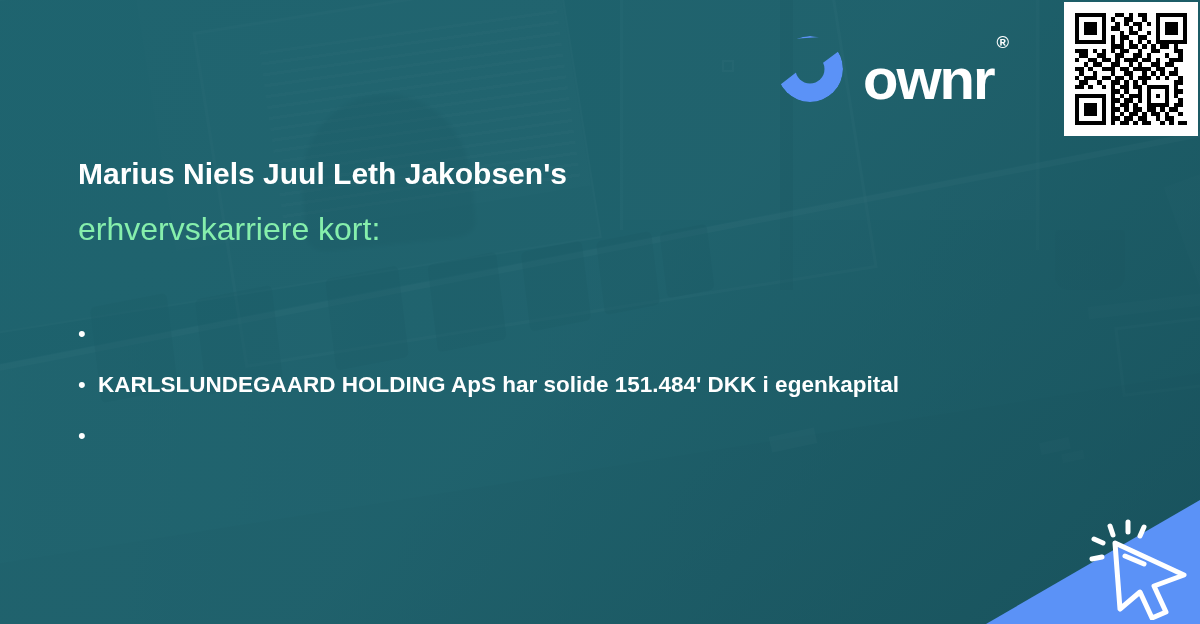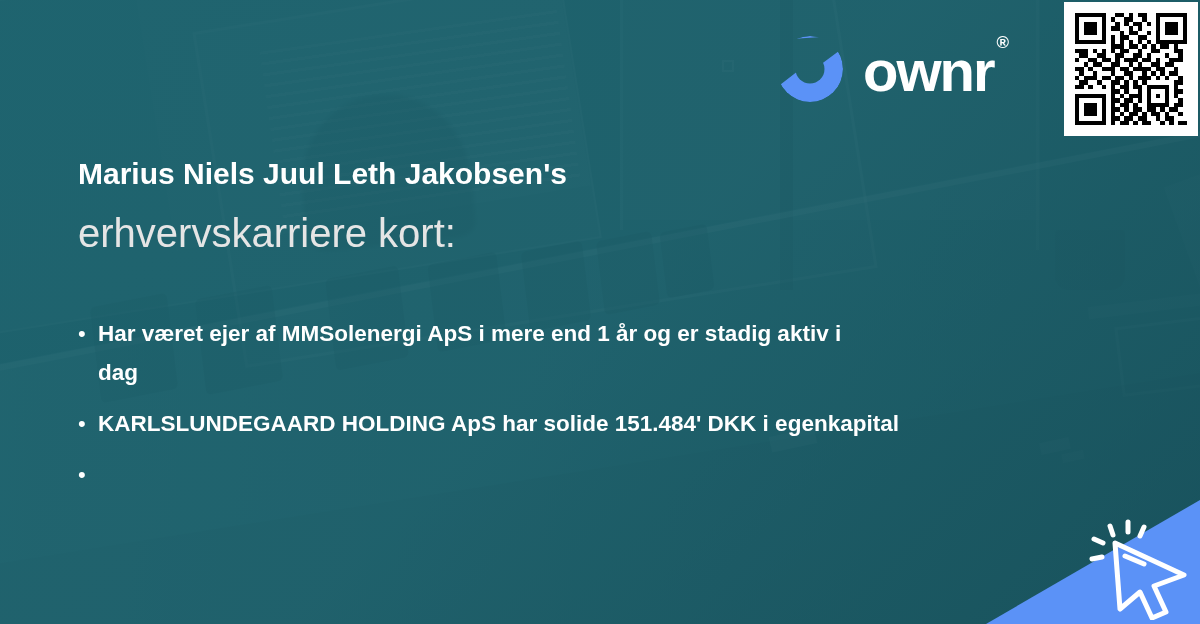--- a/index.html
+++ b/index.html
@@ -118,21 +118,21 @@
 
   
   .content { position:absolute; inset:0; }
 
   
   #logo { position:absolute; left:777px; top:36px; display:flex; align-items:center; }
   #logo-mark { width:66px; height:66px; }
   #logo-word {
     color:#ffffff; font-size:58px; font-weight:bold;
     letter-spacing:-2px; line-height:1; margin-left:20px;
-    position:relative; top:2px;
+    position:relative; top:10px;
   }
   #logo-reg {
     color:#ffffff; font-size:17px; font-weight:bold;
     position:relative; top:-26px; left:3px;
   }
 
   
   #qr-wrap {
     position:absolute; left:1064px; top:2px;
     width:134px; height:134px; background:#ffffff;
@@ -141,21 +141,21 @@
   #qr { display:block; width:112px; height:112px; }
 
   
   #title {
     position:absolute; left:78px; top:157px;
     color:#ffffff; font-size:30px; font-weight:bold;
     letter-spacing:0px; white-space:nowrap;
   }
   #subtitle {
     position:absolute; left:78px; top:211px;
-    color:#e5e5e5; font-size:40px; font-weight:normal;
+    color:#86efac; font-size:32px; font-weight:normal;
     white-space:nowrap;
   }
 
   
   #bullets { position:absolute; left:78px; top:314px; width:1000px; }
   .bullet { display:flex; margin-bottom:12px; }
   .bullet-dot {
     color:#ffffff; font-size:22px; line-height:39px;
     width:20px; flex:0 0 20px; text-align:left;
   }
@@ -414,21 +414,20 @@
         </g>
       </svg>
     </div>
 
     <div id="title">Marius Niels Juul Leth Jakobsen's</div>
     <div id="subtitle">erhvervskarriere kort:</div>
 
     <div id="bullets">
       <div class="bullet">
         <span class="bullet-dot">•</span>
-        <span class="bullet-text">Har været ejer af MMSolenergi ApS i mere end 1 år og er stadig aktiv i dag</span>
       </div>
       <div class="bullet wide">
         <span class="bullet-dot">•</span>
         <span class="bullet-text">KARLSLUNDEGAARD HOLDING ApS har solide 151.484' DKK i egenkapital</span>
       </div>
       <div class="bullet wide">
         <span class="bullet-dot">•</span>
       </div>
     </div>
 

